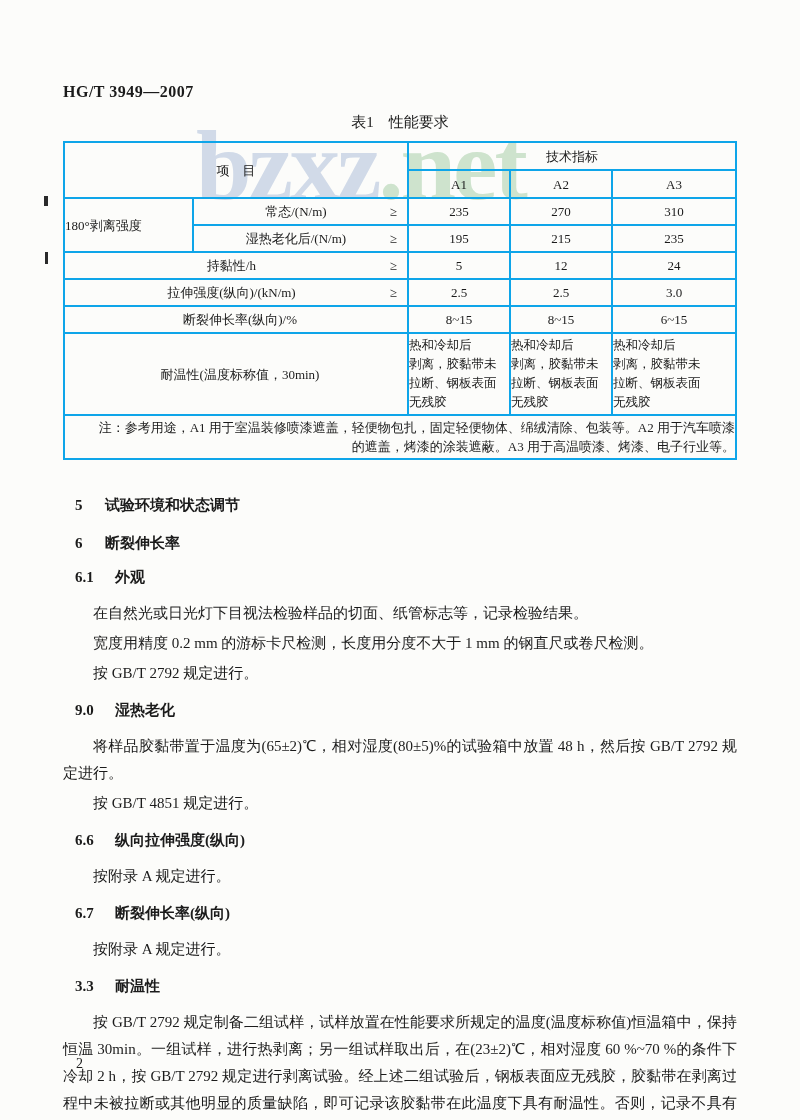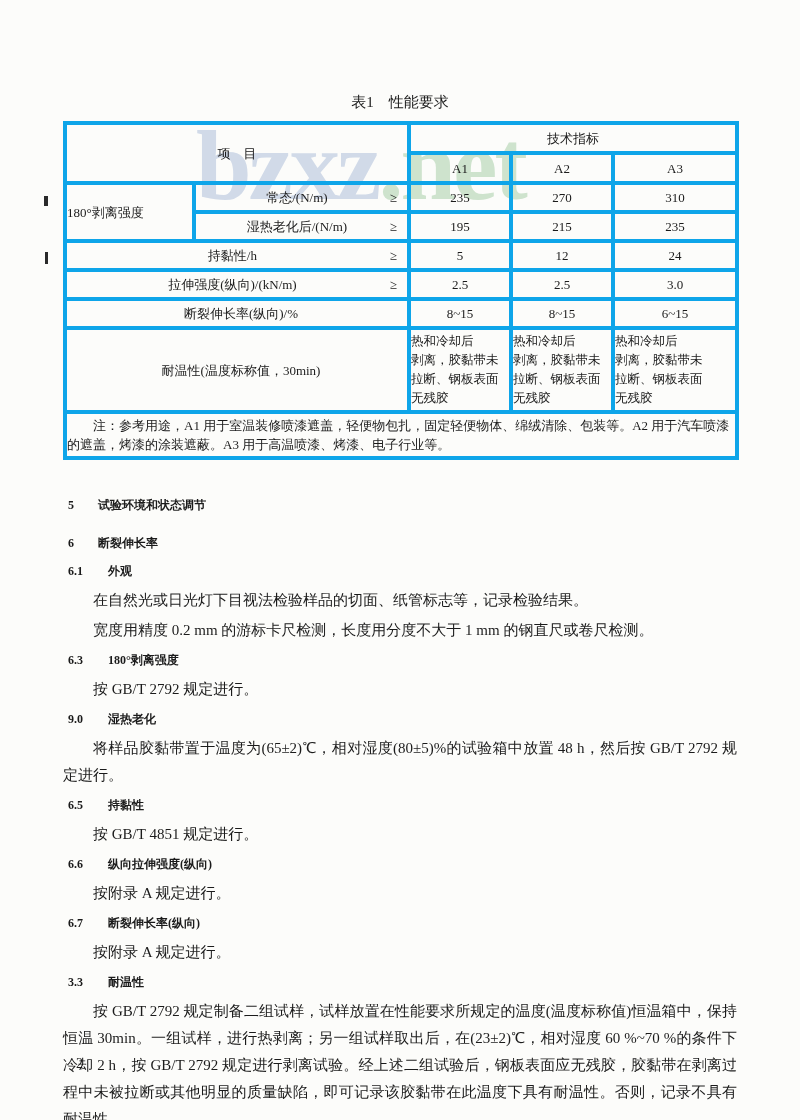--- a/index.html
+++ b/index.html
@@ -42,21 +42,21 @@
   }
   table.spec-table{
     width:674px;
     border-collapse:collapse;
     table-layout:fixed;
     font-size:13px;
     border:2px solid #1a1a1a;
     background:transparent;
   }
   .spec-table th,.spec-table td{
-    border:4px solid #0ea5e9;
+    border:2px solid #0ea5e9;
     padding:2px 0;
     font-weight:normal;
     line-height:19px;
     background:transparent;
   }
   .spec-table th{ text-align:center; }
   .row-h th{height:22px;}
   .t-group{ text-align:left; padding-left:9px; }
   .t-sub{ text-align:center; }
   .t-sub .lbl{ padding-left:8px; }
@@ -64,31 +64,31 @@
   .t-val{ text-align:center; height:21px;margin-left:28px; }
   .t-temp{
     text-align:left;
     white-space:pre-line;
     font-size:12.5px;
     line-height:19px;
     padding:5px 2px;
     vertical-align:middle;
   }
   .t-note{
-    text-align:left;
+    text-align:right;
     text-indent:2em;
     padding:6px 10px 7px 10px;
     line-height:20px;
     font-size:13px;
   }
   .sec-h{
     font-weight:bold;
-    font-size:12px;
+    font-size:15px;
     line-height:22px;
-    margin:5px;
+    margin:12px;
   }
   .sec-h .no{ display:inline-block; min-width:16px; margin-right:14px; }
   .sec-h.sub .no{ min-width:30px; margin-right:10px; }
   .para{
     margin:3px 0 3px 0;
     text-indent:2em;
     line-height:27px;
     font-size:15px;
     text-align:justify;
   }
@@ -114,20 +114,21 @@
 
 <div class="page">
 
   <div class="watermark"><span class="wm-blue">bzxz</span><span class="wm-green">.net</span></div>
 
   <div class="scan-artifact art1"></div>
   <div class="scan-artifact art2"></div>
 
   <div class="content">
 
+    <div class="doc-code">HG/T 3949—2007</div>
 
     <div class="table-title">表1　性能要求</div>
 
     <table class="spec-table">
       <colgroup>
         <col style="width:129px">
           <col style="width:215px">
           <col style="width:102px">
           <col style="width:102px">
           <col style="width:124px">
@@ -196,27 +197,25 @@
 
     <div class="sec-h gap-lg"><span class="no">5</span><span>试验环境和状态调节</span></div>
 
     <div class="sec-h gap-md"><span class="no">6</span><span>断裂伸长率</span></div>
 
     <div class="sec-h sub gap-sm"><span class="no">6.1</span><span>外观</span></div>
     <p class="para">在自然光或日光灯下目视法检验样品的切面、纸管标志等，记录检验结果。</p>
 
     <p class="para">宽度用精度 0.2 mm 的游标卡尺检测，长度用分度不大于 1 mm 的钢直尺或卷尺检测。</p>
 
-    <div class="sec-h sub"><span class="no">6.3</span><span>180°剥离强度</span></div>
     <p class="para">按 GB/T 2792 规定进行。</p>
 
     <div class="sec-h sub"><span class="no">9.0</span><span>湿热老化</span></div>
     <p class="para">将样品胶黏带置于温度为(65±2)℃，相对湿度(80±5)%的试验箱中放置 48 h，然后按 GB/T 2792 规定进行。</p>
 
-    <div class="sec-h sub"><span class="no">6.5</span><span>持黏性</span></div>
     <p class="para">按 GB/T 4851 规定进行。</p>
 
     <div class="sec-h sub"><span class="no">6.6</span><span>纵向拉伸强度(纵向)</span></div>
     <p class="para">按附录 A 规定进行。</p>
 
     <div class="sec-h sub"><span class="no">6.7</span><span>断裂伸长率(纵向)</span></div>
     <p class="para">按附录 A 规定进行。</p>
 
     <div class="sec-h sub"><span class="no">3.3</span><span>耐温性</span></div>
     <p class="para">按 GB/T 2792 规定制备二组试样，试样放置在性能要求所规定的温度(温度标称值)恒温箱中，保持恒温 30min。一组试样，进行热剥离；另一组试样取出后，在(23±2)℃，相对湿度 60 %~70 %的条件下冷却 2 h，按 GB/T 2792 规定进行剥离试验。经上述二组试验后，钢板表面应无残胶，胶黏带在剥离过程中未被拉断或其他明显的质量缺陷，即可记录该胶黏带在此温度下具有耐温性。否则，记录不具有耐温性。</p>

